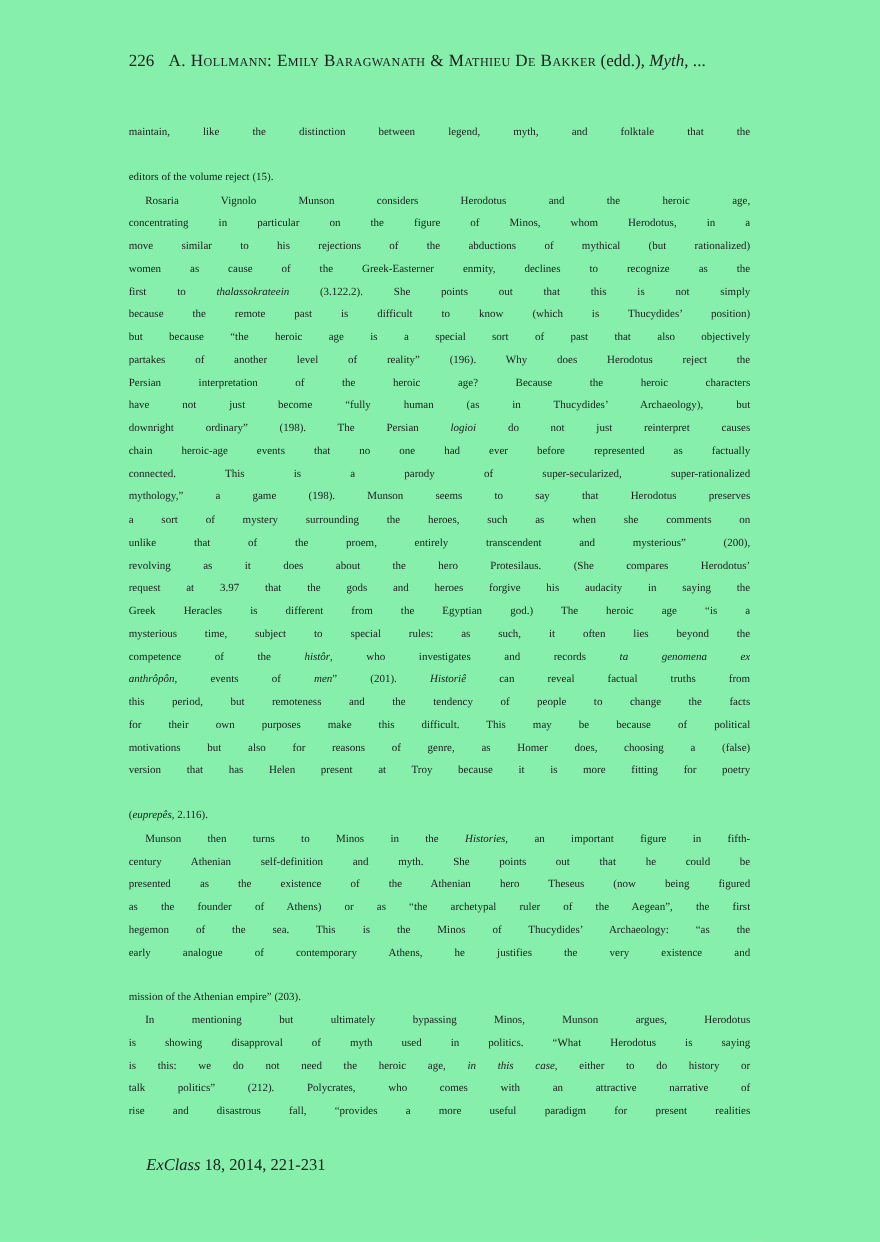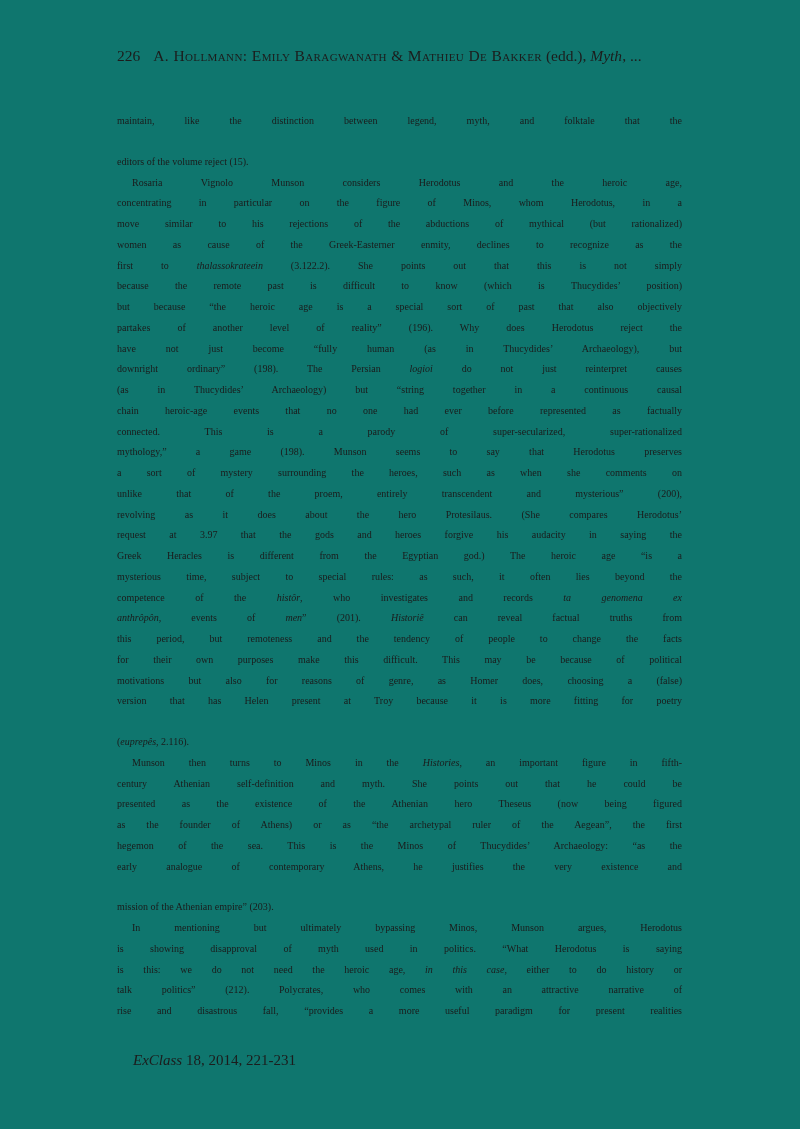--- a/index.html
+++ b/index.html
@@ -1,21 +1,21 @@
 <!DOCTYPE html>
 <html><head>
 <meta charset="utf-8">
 <style>
   * { margin: 0; padding: 0; box-sizing: border-box; }
   html, body { background: #ffffff; }
   .page {
     position: relative;
     width: 800px;
     height: 1129px;
-    background: #0f766e;
+    background: #86efac;
     overflow: hidden;
     font-family: "Liberation Serif", "DejaVu Serif", serif;
     color: #1b1b1b;
   }
   .running-header {
     position: absolute;
     top: 46px;
     left: 117px;
     right: 110px;
     font-size: 15.5px;
@@ -64,23 +64,23 @@
       <div class="line"><span>maintain, like the distinction between legend, myth, and folktale that the</span></div>
       <div class="line lastline"><span>editors of the volume reject (15).</span></div>
       <div class="line indent"><span>Rosaria Vignolo Munson considers Herodotus and the heroic age,</span></div>
       <div class="line"><span>concentrating in particular on the figure of Minos, whom Herodotus, in a</span></div>
       <div class="line"><span>move similar to his rejections of the abductions of mythical (but rationalized)</span></div>
       <div class="line"><span>women as cause of the Greek-Easterner enmity, declines to recognize as the</span></div>
       <div class="line"><span>first to </span><span class="it">thalassokrateein</span><span> (3.122.2). She points out that this is not simply</span></div>
       <div class="line"><span>because the remote past is difficult to know (which is Thucydides’ position)</span></div>
       <div class="line"><span>but because “the heroic age is a special sort of past that also objectively</span></div>
       <div class="line"><span>partakes of another level of reality” (196). Why does Herodotus reject the</span></div>
+      <div class="line"><span>Persian interpretation of the heroic age? Because the heroic characters</span></div>
       <div class="line"><span>have not just become “fully human (as in Thucydides’ Archaeology), but</span></div>
       <div class="line"><span>downright ordinary” (198). The Persian </span><span class="it">logioi</span><span> do not just reinterpret causes</span></div>
-      <div class="line"><span>(as in Thucydides’ Archaeology) but “string together in a continuous causal</span></div>
       <div class="line"><span>chain heroic-age events that no one had ever before represented as factually</span></div>
       <div class="line"><span>connected. This is a parody of super-secularized, super-rationalized</span></div>
       <div class="line"><span>mythology,” a game (198). Munson seems to say that Herodotus preserves</span></div>
       <div class="line"><span>a sort of mystery surrounding the heroes, such as when she comments on</span></div>
       <div class="line"><span>unlike that of the proem, entirely transcendent and mysterious” (200),</span></div>
       <div class="line"><span>revolving as it does about the hero Protesilaus. (She compares Herodotus’</span></div>
       <div class="line"><span>request at 3.97 that the gods and heroes forgive his audacity in saying the</span></div>
       <div class="line"><span>Greek Heracles is different from the Egyptian god.) The heroic age “is a</span></div>
       <div class="line"><span>mysterious time, subject to special rules: as such, it often lies beyond the</span></div>
       <div class="line"><span>competence of the </span><span class="it">histôr</span><span>, who investigates and records </span><span class="it">ta genomena ex</span></div>

